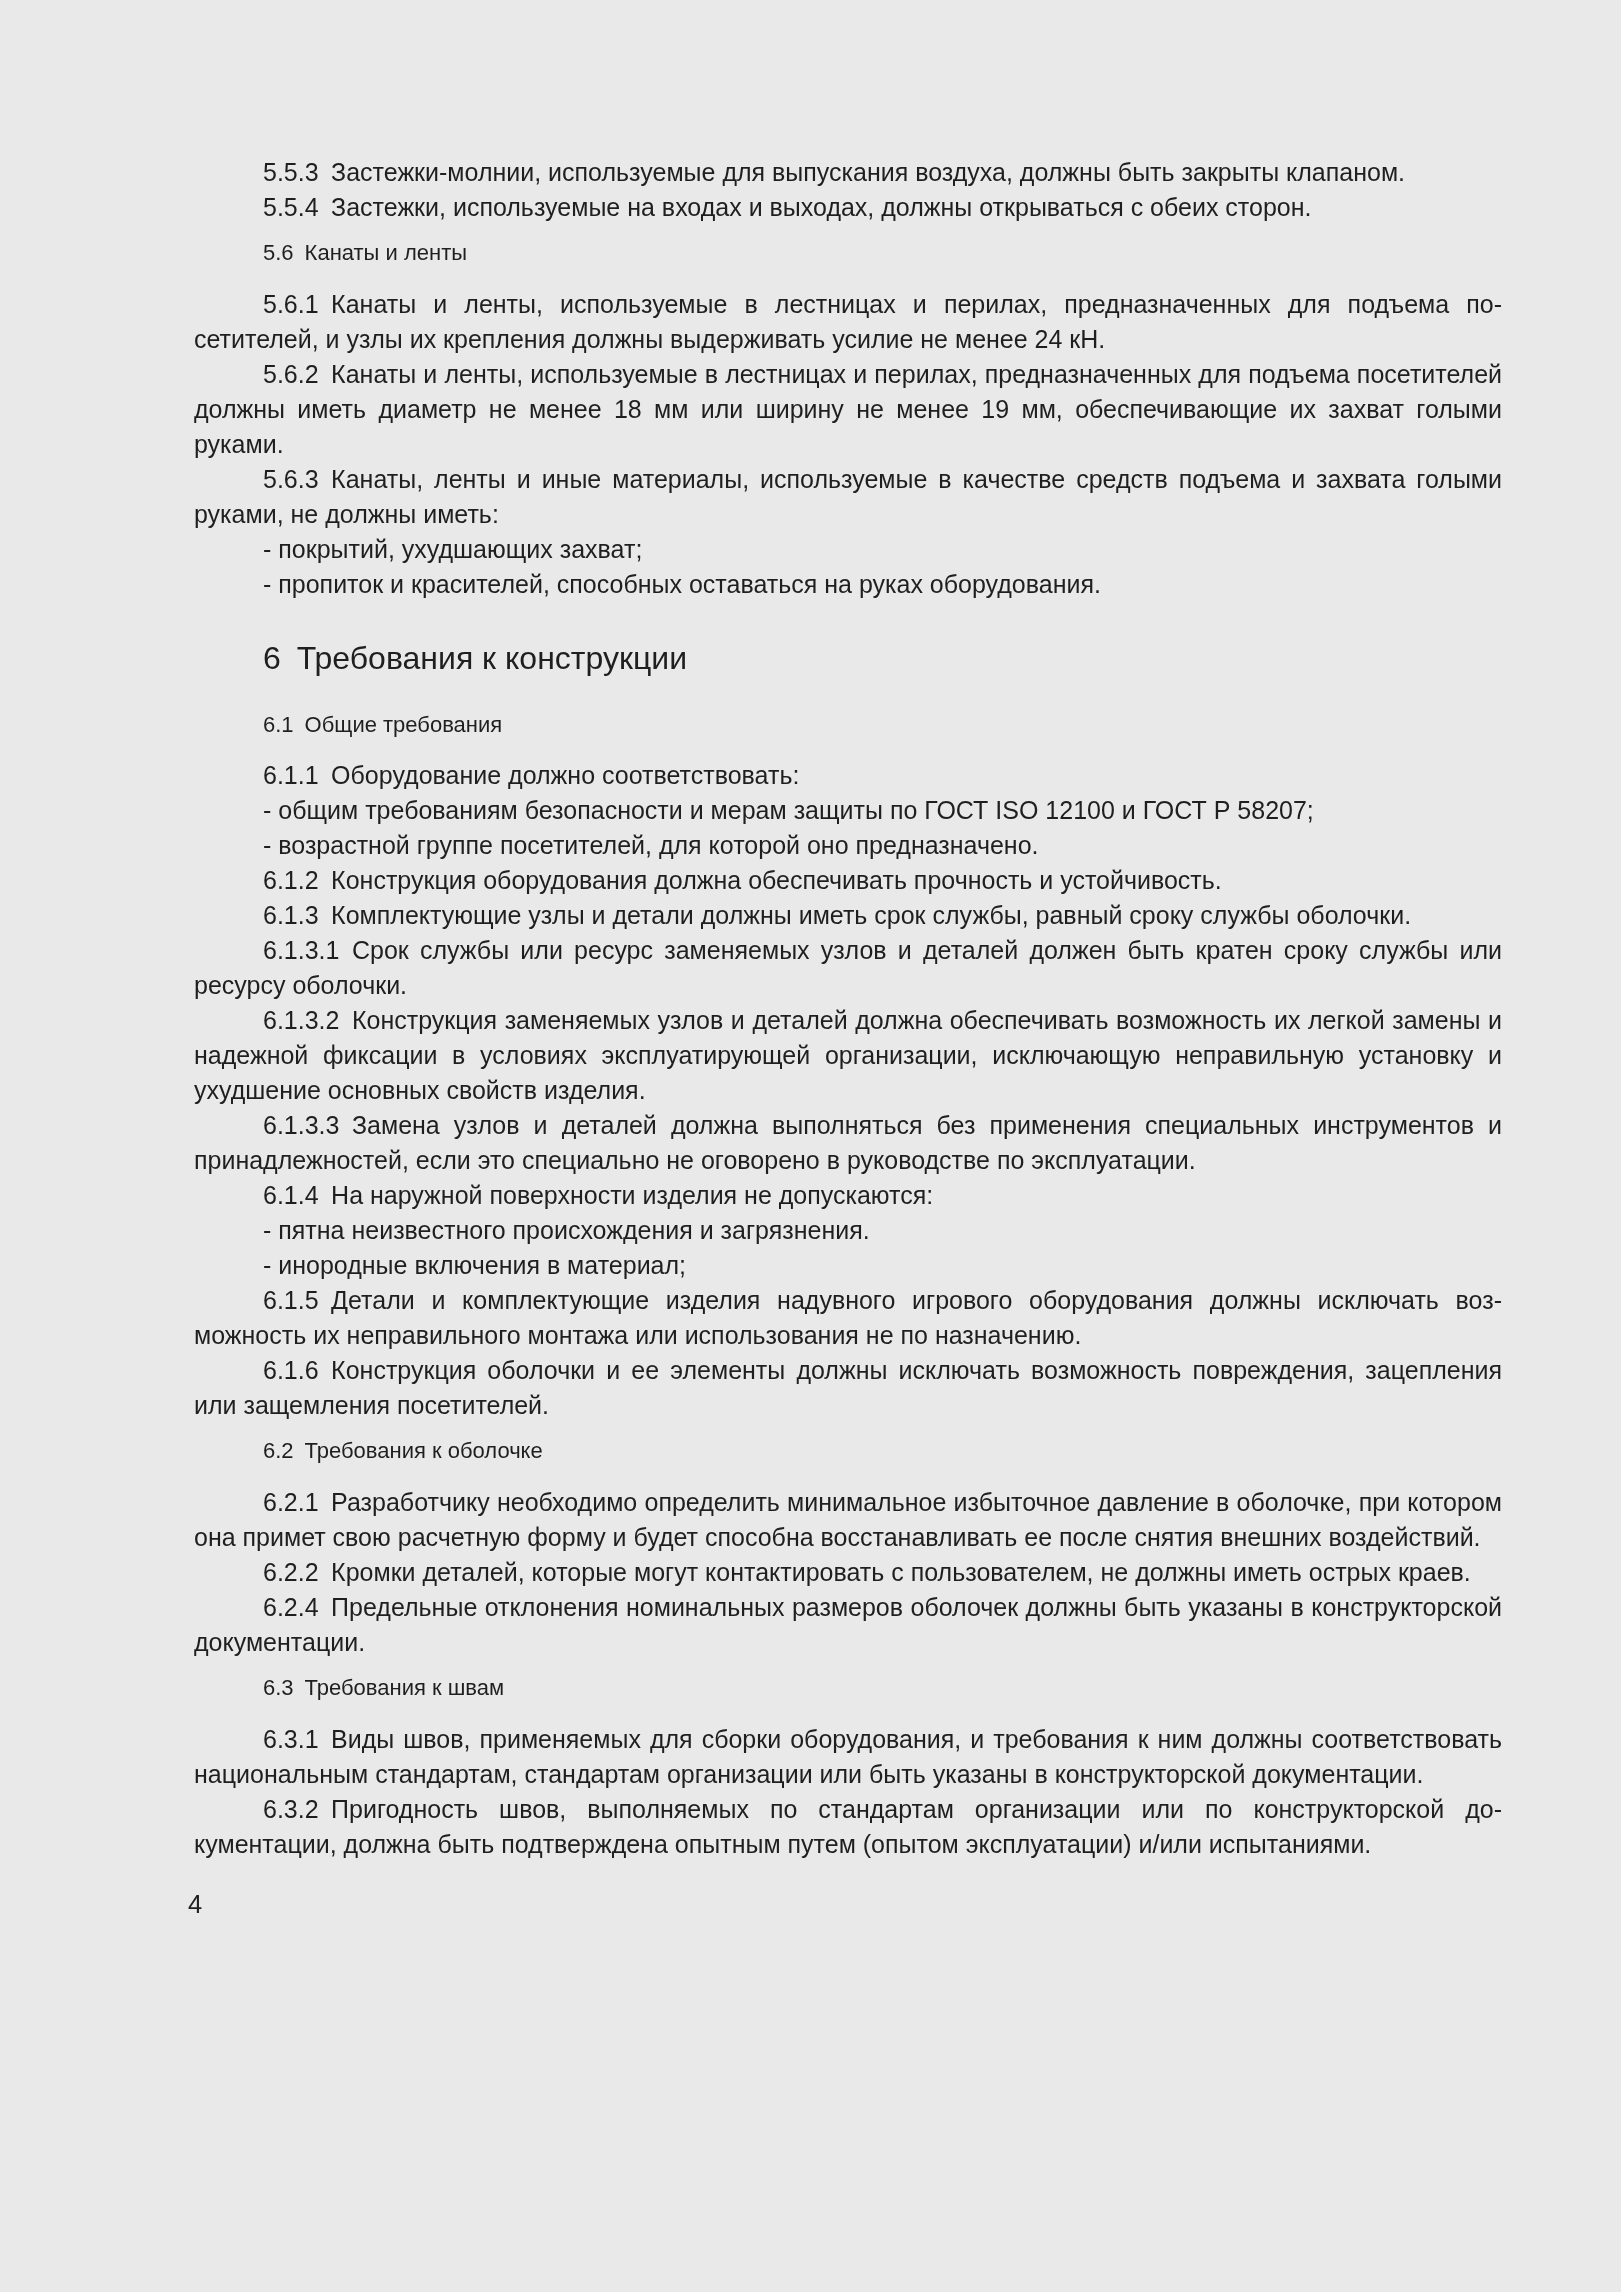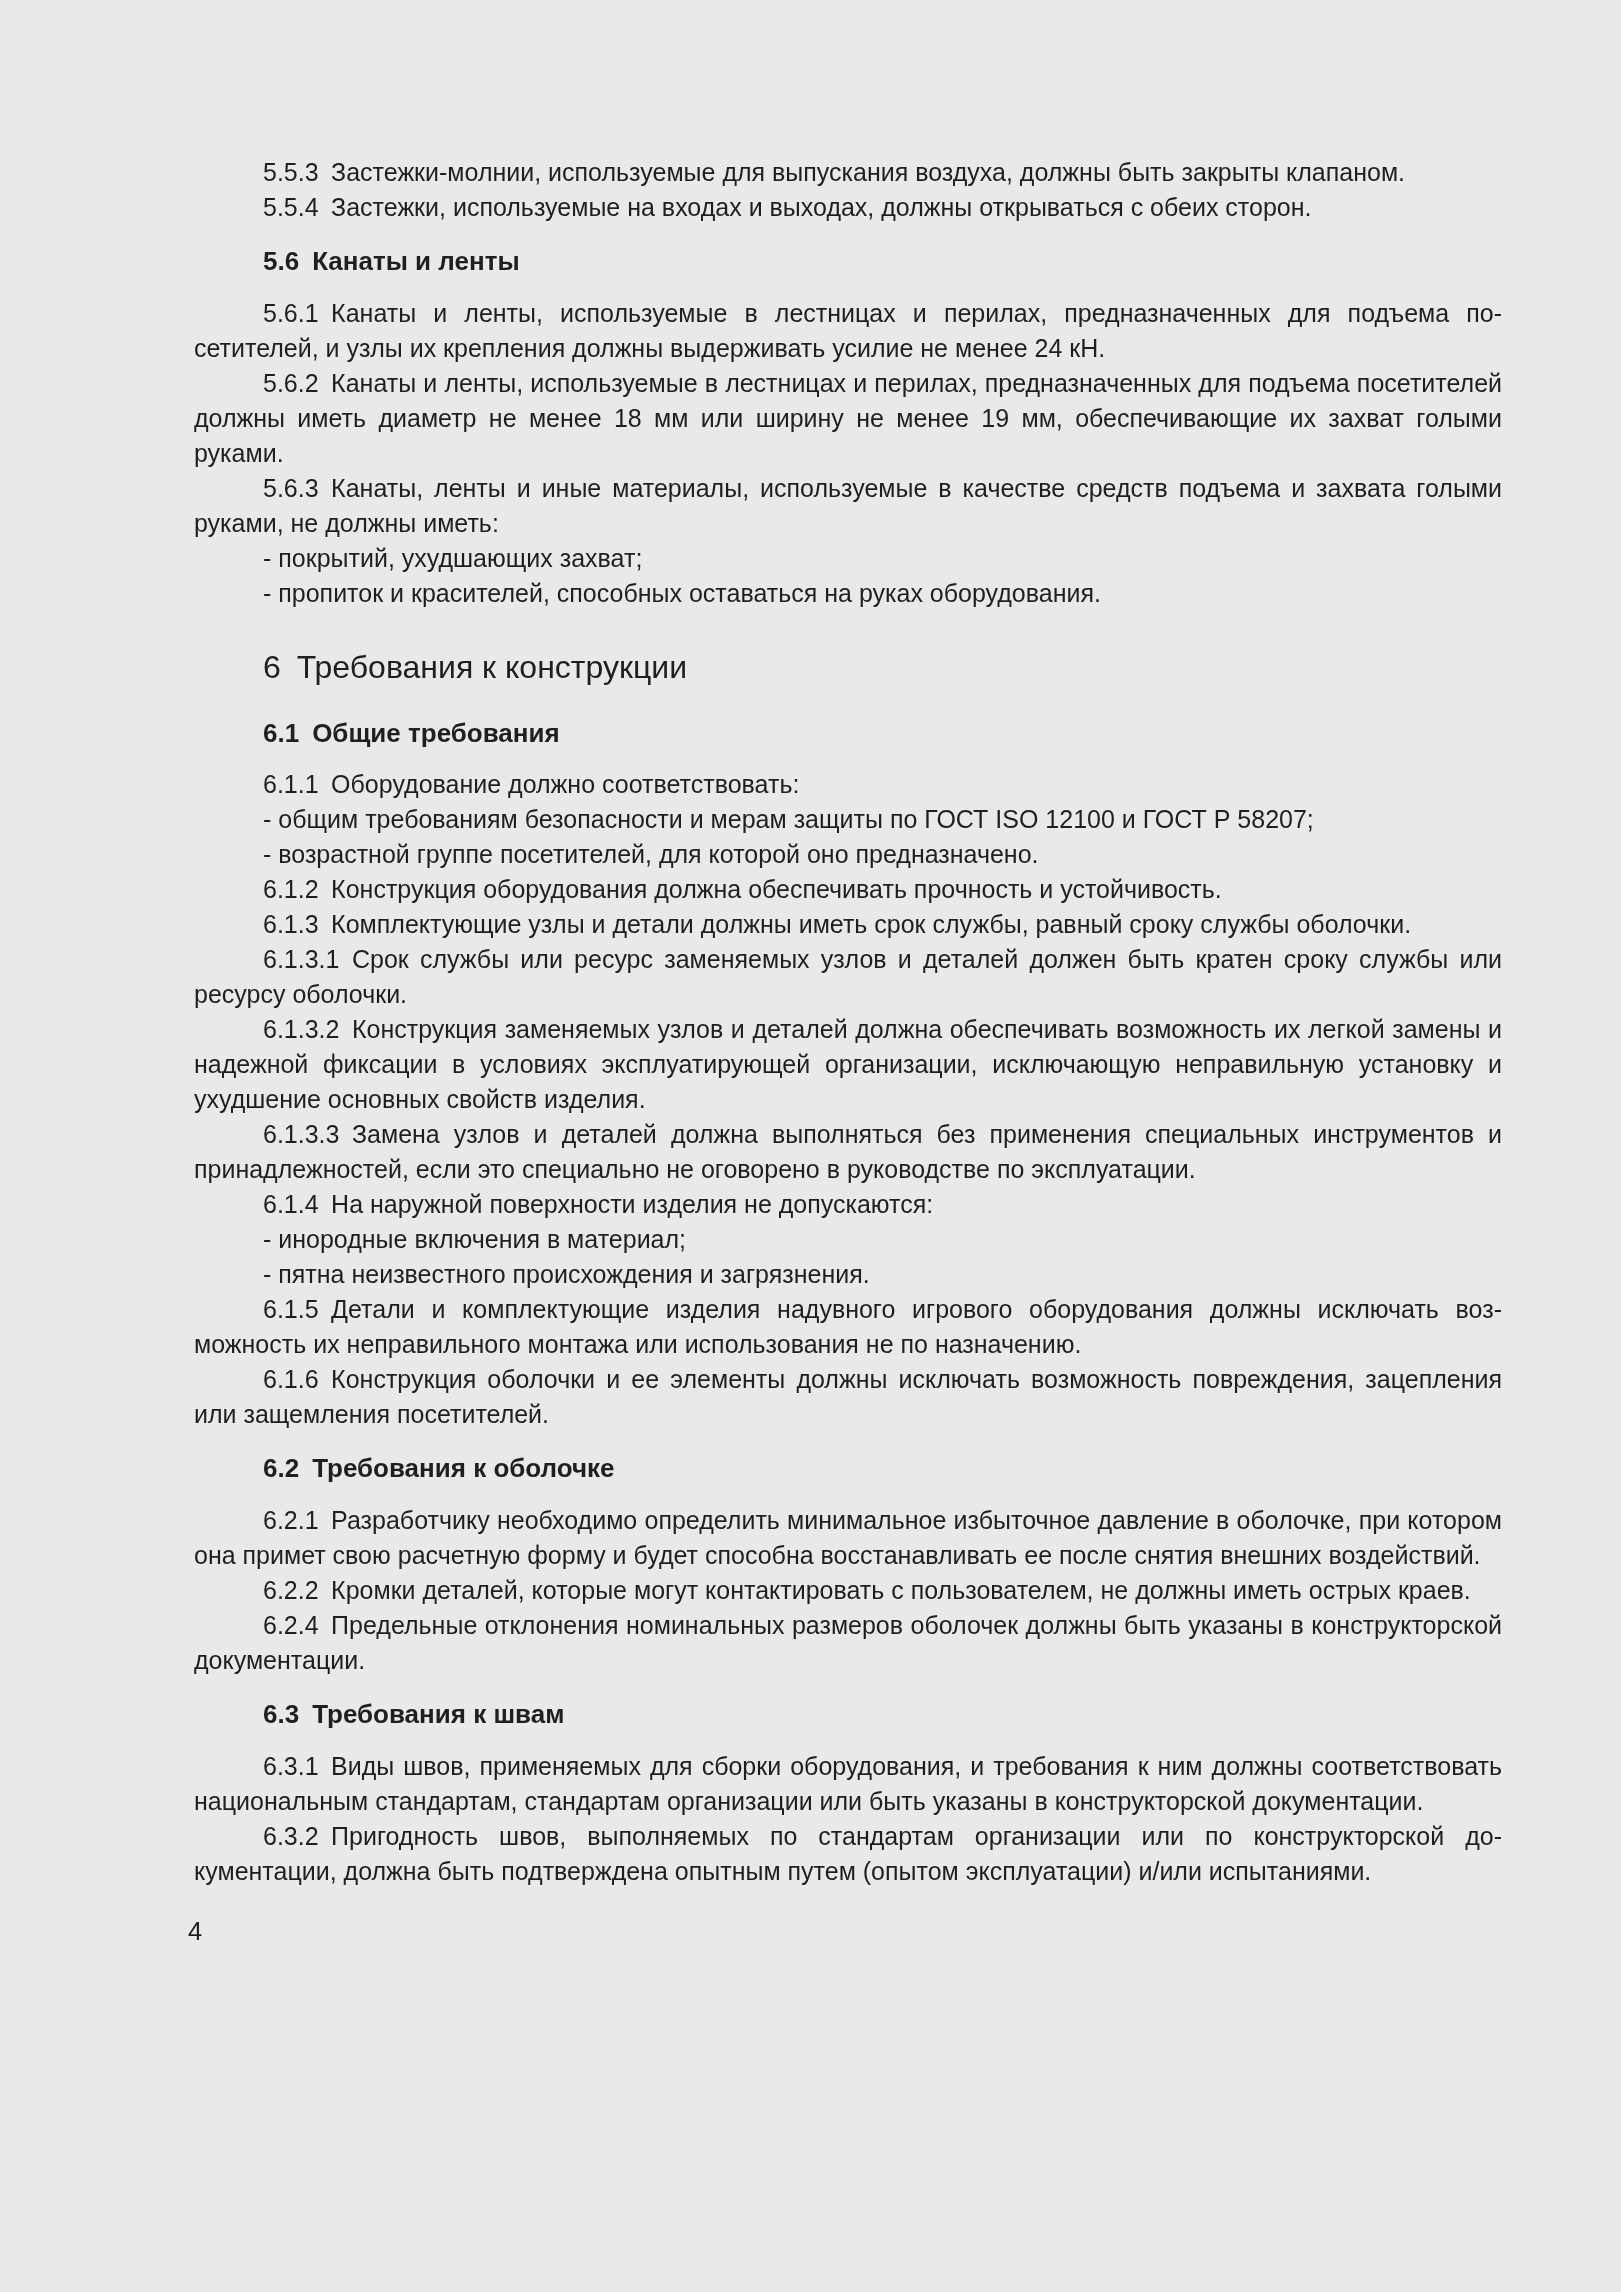--- a/index.html
+++ b/index.html
@@ -31,24 +31,24 @@
     margin-left: -32px;
     margin-bottom: 45px;
     letter-spacing: 0.5px;
   }
   .block { hyphens: manual; }
   .p {
     text-align: justify;
     text-indent: 69px;
   }
   .h3 {
-    font-weight: bold;
+    font-weight: normal;
     text-indent: 69px;
-    font-size: 26px;
-    margin-top: 19px;
+    font-size: 22px;
+    margin-top: 10px;
     margin-bottom: 16.7px;
   }
   .h2 {
     font-weight: normal;
     text-indent: 69px;
     font-size: 32px;
     line-height: 39px;
     margin-top: 37px;
     margin-bottom: 29px;
   }
@@ -77,22 +77,22 @@
         <div class="block h3">6.1 Общие требования</div>
         <div class="block p">6.1.1 Оборудование должно соответствовать:</div>
         <div class="block p">- общим требованиям безопасности и мерам защиты по ГОСТ ISO 12100 и ГОСТ Р 58207;</div>
         <div class="block p">- возрастной группе посетителей, для которой оно предназначено.</div>
         <div class="block p">6.1.2 Конструкция оборудования должна обеспечивать прочность и устойчивость.</div>
         <div class="block p">6.1.3 Комплектующие узлы и детали должны иметь срок службы, равный сроку службы оболочки.</div>
         <div class="block p">6.1.3.1 Срок службы или ресурс заменяемых узлов и деталей должен быть кратен сроку службы или ресурсу оболочки.</div>
         <div class="block p">6.1.3.2 Конструкция заменяемых узлов и деталей должна обеспечивать возможность их легкой замены и надежной фиксации в условиях эксплуатирующей организации, исключающую неправильную установку и ухудшение основных свойств изделия.</div>
         <div class="block p">6.1.3.3 Замена узлов и деталей должна выполняться без применения специальных инструментов и принадлежностей, если это специально не оговорено в руководстве по эксплуатации.</div>
         <div class="block p">6.1.4 На наружной поверхности изделия не допускаются:</div>
+        <div class="block p">- пятна неизвестного происхождения и загрязнения.</div>
         <div class="block p">- инородные включения в материал;</div>
-        <div class="block p">- пятна неизвестного происхождения и загрязнения.</div>
         <div class="block p">6.1.5 Детали и комплектующие изделия надувного игрового оборудования должны исключать воз­можность их неправильного монтажа или использования не по назначению.</div>
         <div class="block p">6.1.6 Конструкция оболочки и ее элементы должны исключать возможность повреждения, заце­пления или защемления посетителей.</div>
         <div class="block h3">6.2 Требования к оболочке</div>
         <div class="block p">6.2.1 Разработчику необходимо определить минимальное избыточное давление в оболочке, при котором она примет свою расчетную форму и будет способна восстанавливать ее после снятия внеш­них воздействий.</div>
         <div class="block p">6.2.2 Кромки деталей, которые могут контактировать с пользователем, не должны иметь острых краев.</div>
         <div class="block p">6.2.4 Предельные отклонения номинальных размеров оболочек должны быть указаны в конструк­торской документации.</div>
         <div class="block h3">6.3 Требования к швам</div>
         <div class="block p">6.3.1 Виды швов, применяемых для сборки оборудования, и требования к ним должны соответ­ствовать национальным стандартам, стандартам организации или быть указаны в конструкторской до­кументации.</div>
         <div class="block p">6.3.2 Пригодность швов, выполняемых по стандартам организации или по конструкторской до­кументации, должна быть подтверждена опытным путем (опытом эксплуатации) и/или испытаниями.</div>
       </div>

